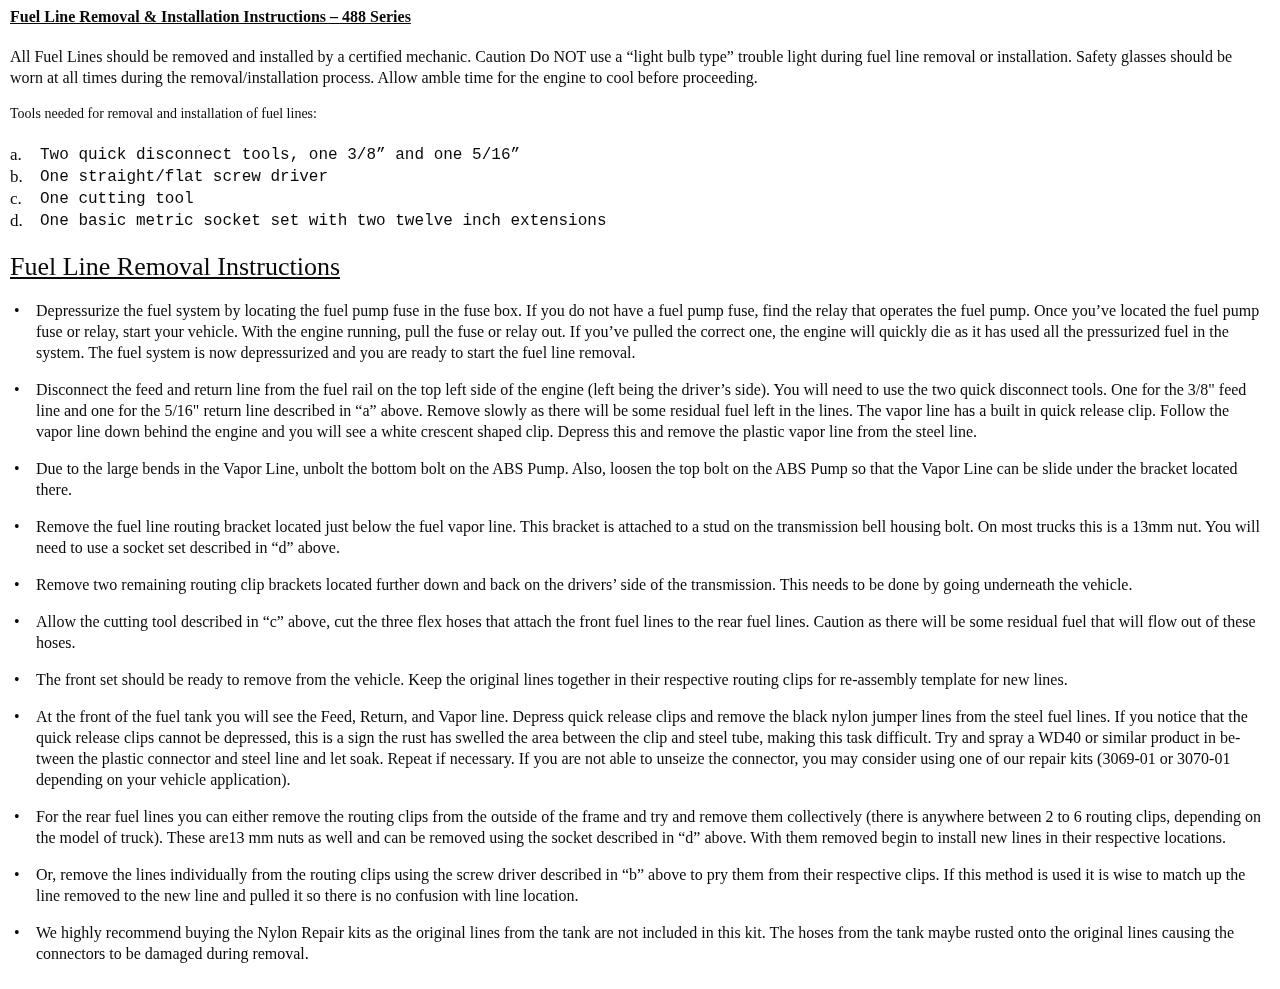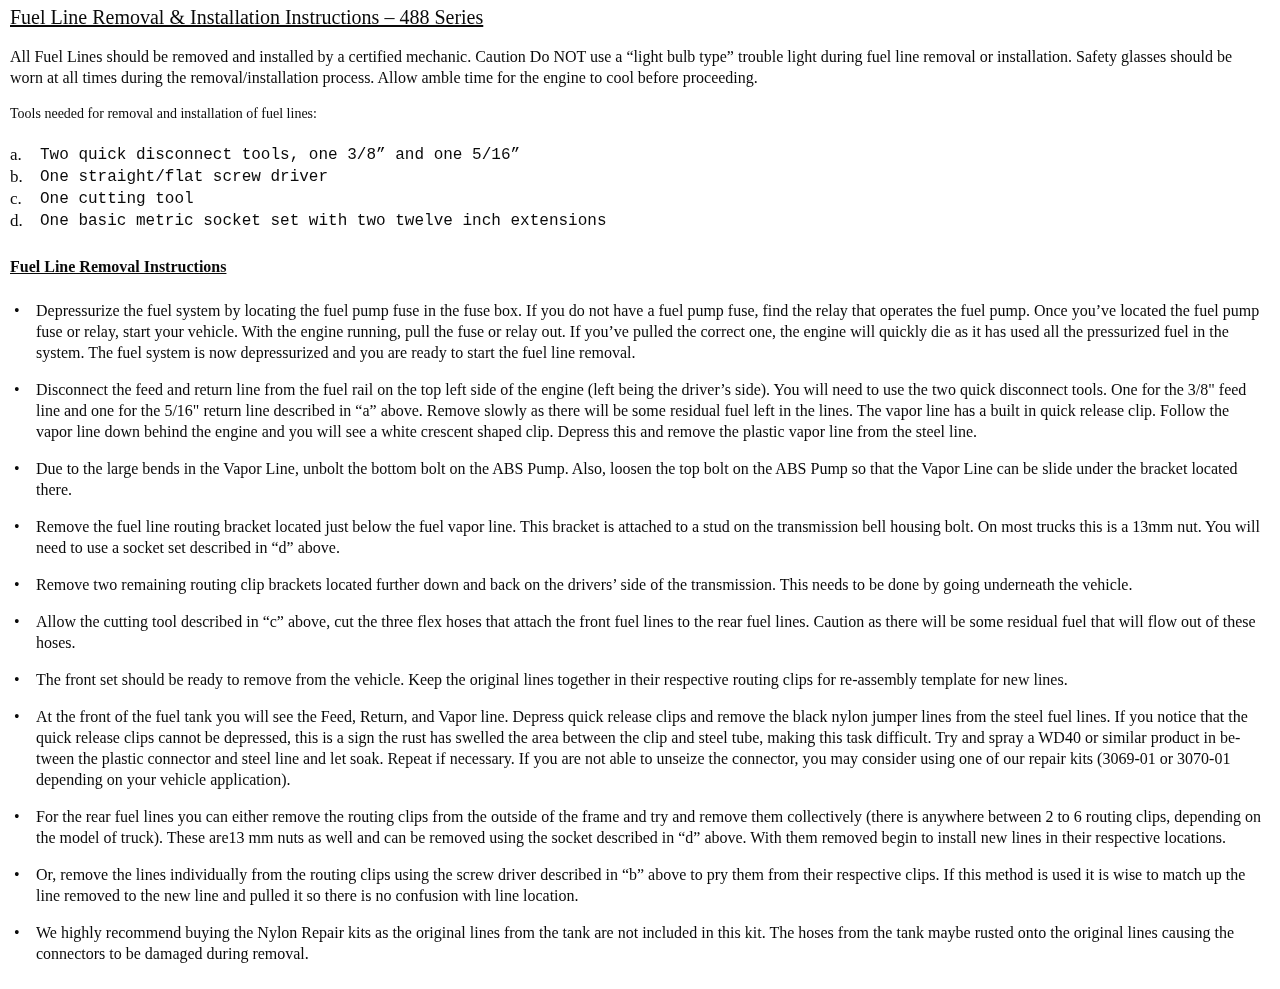--- a/index.html
+++ b/index.html
@@ -13,23 +13,23 @@
     font-family: "Liberation Serif", serif;
     color: #0a0a0a;
     overflow: hidden;
   }
   .page {
     padding: 4px 14px 0 10px;
     box-sizing: border-box;
     width: 1280px;
   }
   .doc-title {
-    font-size: 20px;
+    font-size: 16px;
     line-height: 26px;
-    font-weight: normal;
+    font-weight: bold;
     text-decoration: underline;
     margin: 0;
   }
   .intro-paragraph {
     font-size: 16px;
     line-height: 21px;
     margin: 16px 0 15px 0;
   }
   .tools-intro {
     font-size: 14px;
@@ -47,23 +47,23 @@
   .tool-marker {
     flex: none;
     width: 30px;
     font-size: 17px;
   }
   .tool-text {
     flex: 1;
     font-family: Liberation Mono, monospace;
   }
   .section-heading {
-    font-size: 16px;
+    font-size: 26px;
     line-height: 27px;
-    font-weight: bold;
+    font-weight: normal;
     text-decoration: underline;
     margin: 21px 0 20px 0;
   }
   .bullet-list {
     margin: 0;
   }
   .bullet-row {
     display: flex;
     font-size: 16px;
     line-height: 21px;

